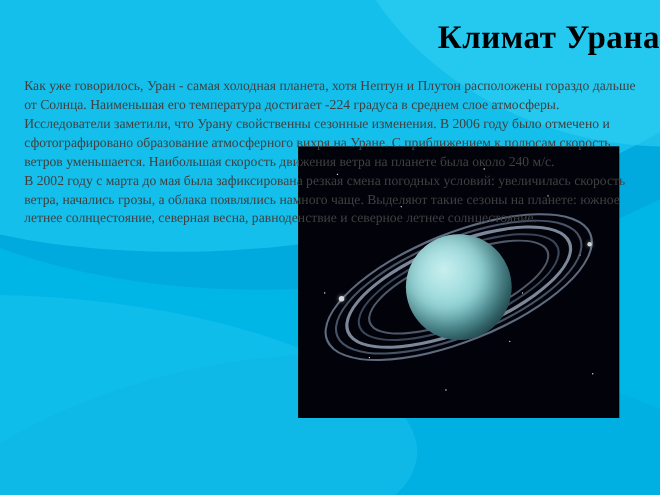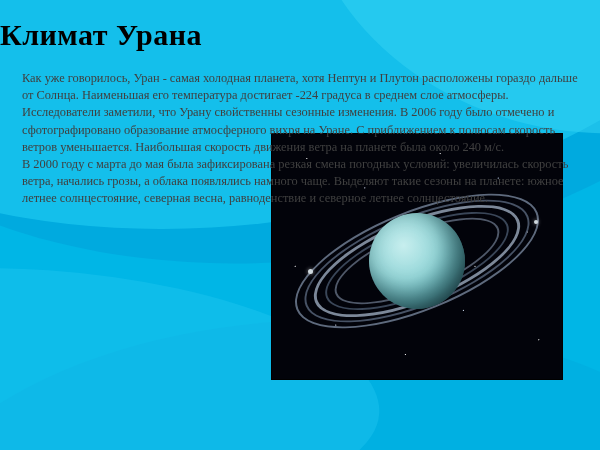--- a/index.html
+++ b/index.html
@@ -73,21 +73,21 @@
     background: #1ec6ef;
     opacity: 0.45;
     transform: rotate(4deg);
   }
 
   .title {
     position: absolute;
     top: 18px;
     left: 0;
     width: 600px;
-    text-align: left;
+    text-align: right;
     font-size: 30px;
     font-weight: bold;
     color: #000000;
     letter-spacing: 0.5px;
   }
 
   .body-text {
     position: absolute;
     top: 70px;
     left: 22px;
@@ -187,15 +187,15 @@
     <div class="ring ring-3"></div>
     <div class="ring ring-4"></div>
     <div class="ring ring-5"></div>
     <div class="planet"></div>
     <div class="moon moon-1"></div>
     <div class="moon moon-2"></div>
   </div>
 
   <div class="body-text">
     <p>Как уже говорилось, Уран - самая холодная планета, хотя Нептун и Плутон расположены гораздо дальше от Солнца. Наименьшая его температура достигает -224 градуса в среднем слое атмосферы. Исследователи заметили, что Урану свойственны сезонные изменения. В 2006 году было отмечено и сфотографировано образование  атмосферного вихря на Уране. С приближением к полюсам скорость ветров  уменьшается. Наибольшая скорость движения ветра на планете была около 240 м/с.</p>
-    <p>В 2000 году с марта до мая была зафиксирована резкая  смена погодных условий: увеличилась скорость ветра, начались грозы, а облака появлялись намного чаще. Выделяют такие сезоны на планете: южное летнее солнцестояние, северная весна, равноденствие и северное летнее солнцестояние.</p>
+    <p>В 2002 году с марта до мая была зафиксирована резкая  смена погодных условий: увеличилась скорость ветра, начались грозы, а облака появлялись намного чаще. Выделяют такие сезоны на планете: южное летнее солнцестояние, северная весна, равноденствие и северное летнее солнцестояние.</p>
   </div>
 </div>
 
 </body></html>

